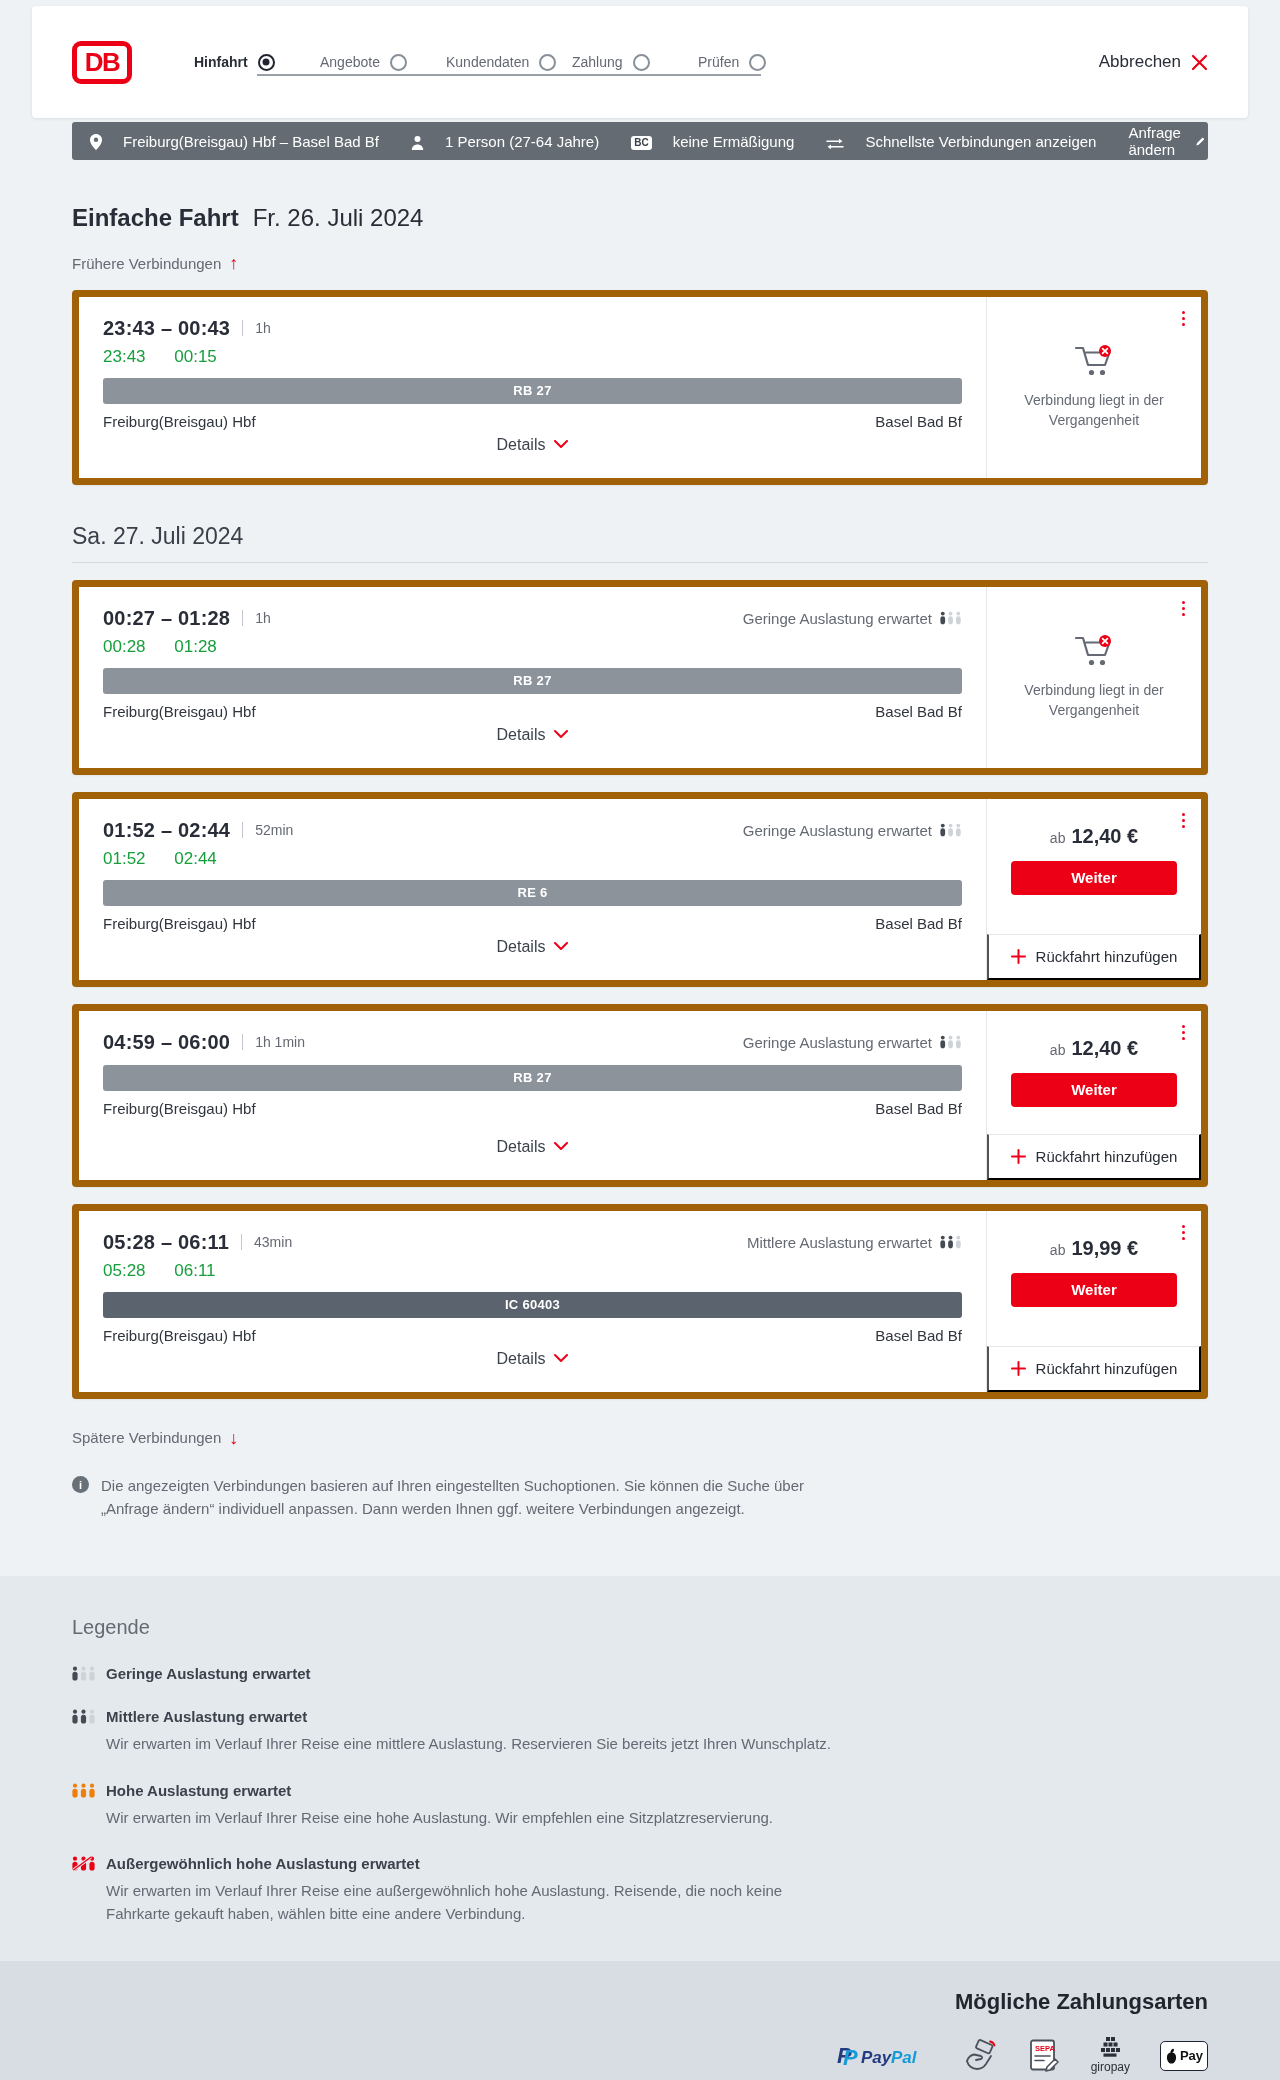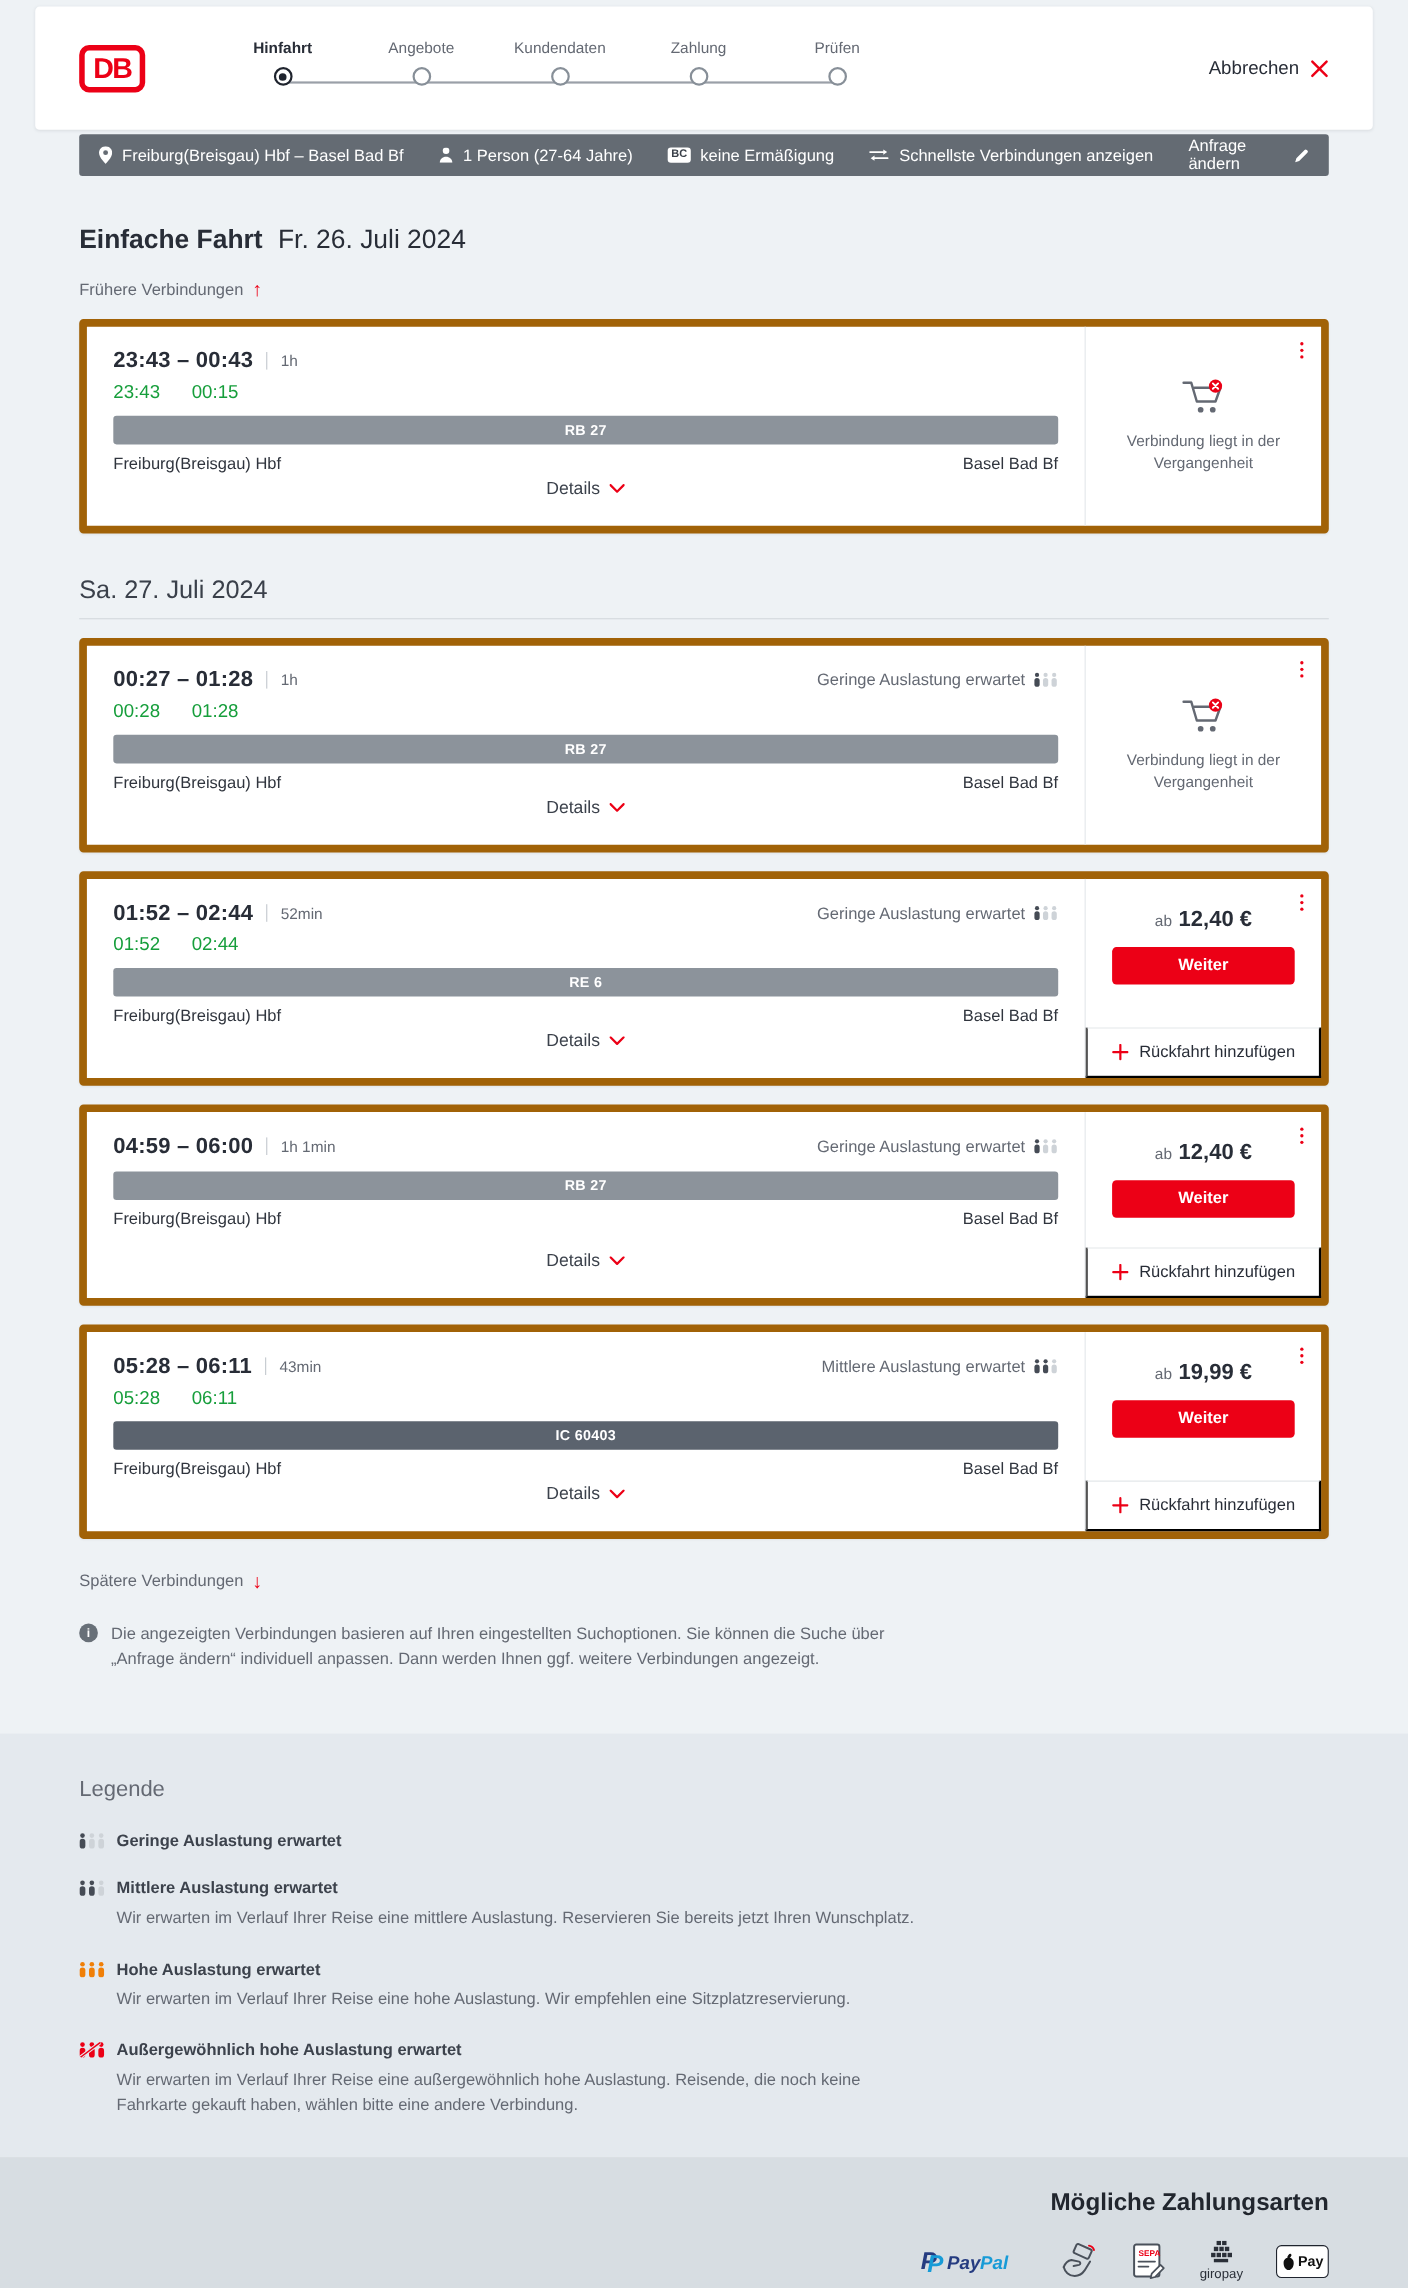--- a/index.html
+++ b/index.html
@@ -14,40 +14,40 @@
     box-shadow:0 1px 3px rgba(40,45,55,.10);
     height:112px; display:flex; align-items:center; position:relative;
   }
   .db-logo {
     margin-left:40px; width:60px; height:43px; border:5px solid #ec0016;
     border-radius:9px; background:#fff; display:flex; align-items:center; justify-content:center;
     color:#ec0016; font-weight:800; font-size:26px; letter-spacing:-1.5px;
   }
   .steps { display:flex; margin-left:62px; position:relative; height:54px; }
   .step-line { position:absolute; top:39px; left:63px; width:504px; height:2px; background:#9aa0a8; }
-  .step { width:126px; display:flex; flex-direction:column; align-items:center; gap:10px; position:relative; z-index:1; }
+  .step { width:126px; display:flex; flex-direction:row; align-items:center; gap:10px; position:relative; z-index:1; }
   .step-label { font-size:14px; color:#646973; }
   .step.active .step-label { font-weight:700; color:#282d37; }
   .step-dot { width:17px; height:17px; border:2px solid #878f98; border-radius:50%; background:#fff; position:relative; }
   .step.active .step-dot { border-color:#1f242e; }
   .step.active .step-dot::after {
     content:""; position:absolute; left:50%; top:50%; width:7px; height:7px;
     transform:translate(-50%,-50%); border-radius:50%; background:#1f242e;
   }
   .cancel-btn {
     margin-left:auto; margin-right:40px; display:flex; align-items:center; gap:10px;
     font-size:17px; color:#282d37; cursor:pointer; background:none; border:none;
     font-family:inherit;
   }
   
   .searchbar {
     margin:4px 72px 0 72px; height:38px; background:#646b73; border-radius:3px;
     display:flex; align-items:center; color:#fff; font-size:15px; padding:0 18px; gap:32px;
   }
-  .sb-group { display:flex; align-items:center; gap:9px; white-space:nowrap; }
+  .sb-group { display:flex; align-items:flex-end; gap:21px; white-space:nowrap; }
   .sb-edit { margin-left:auto; display:flex; align-items:center; gap:9px; cursor:pointer; }
   .bc-badge {
     background:#fff; color:#3a4049; font-weight:700; font-size:10px;
     padding:2px 3px; border-radius:3px; line-height:1;
   }
   
   .main { width:1136px; margin:0 auto; padding-top:44px; }
   .trip-heading { display:flex; align-items:flex-start; gap:14px; }
   .trip-type { font-size:24px; font-weight:700; color:#282d37; }
   .trip-date { font-size:24px; font-weight:400; color:#282d37; }

